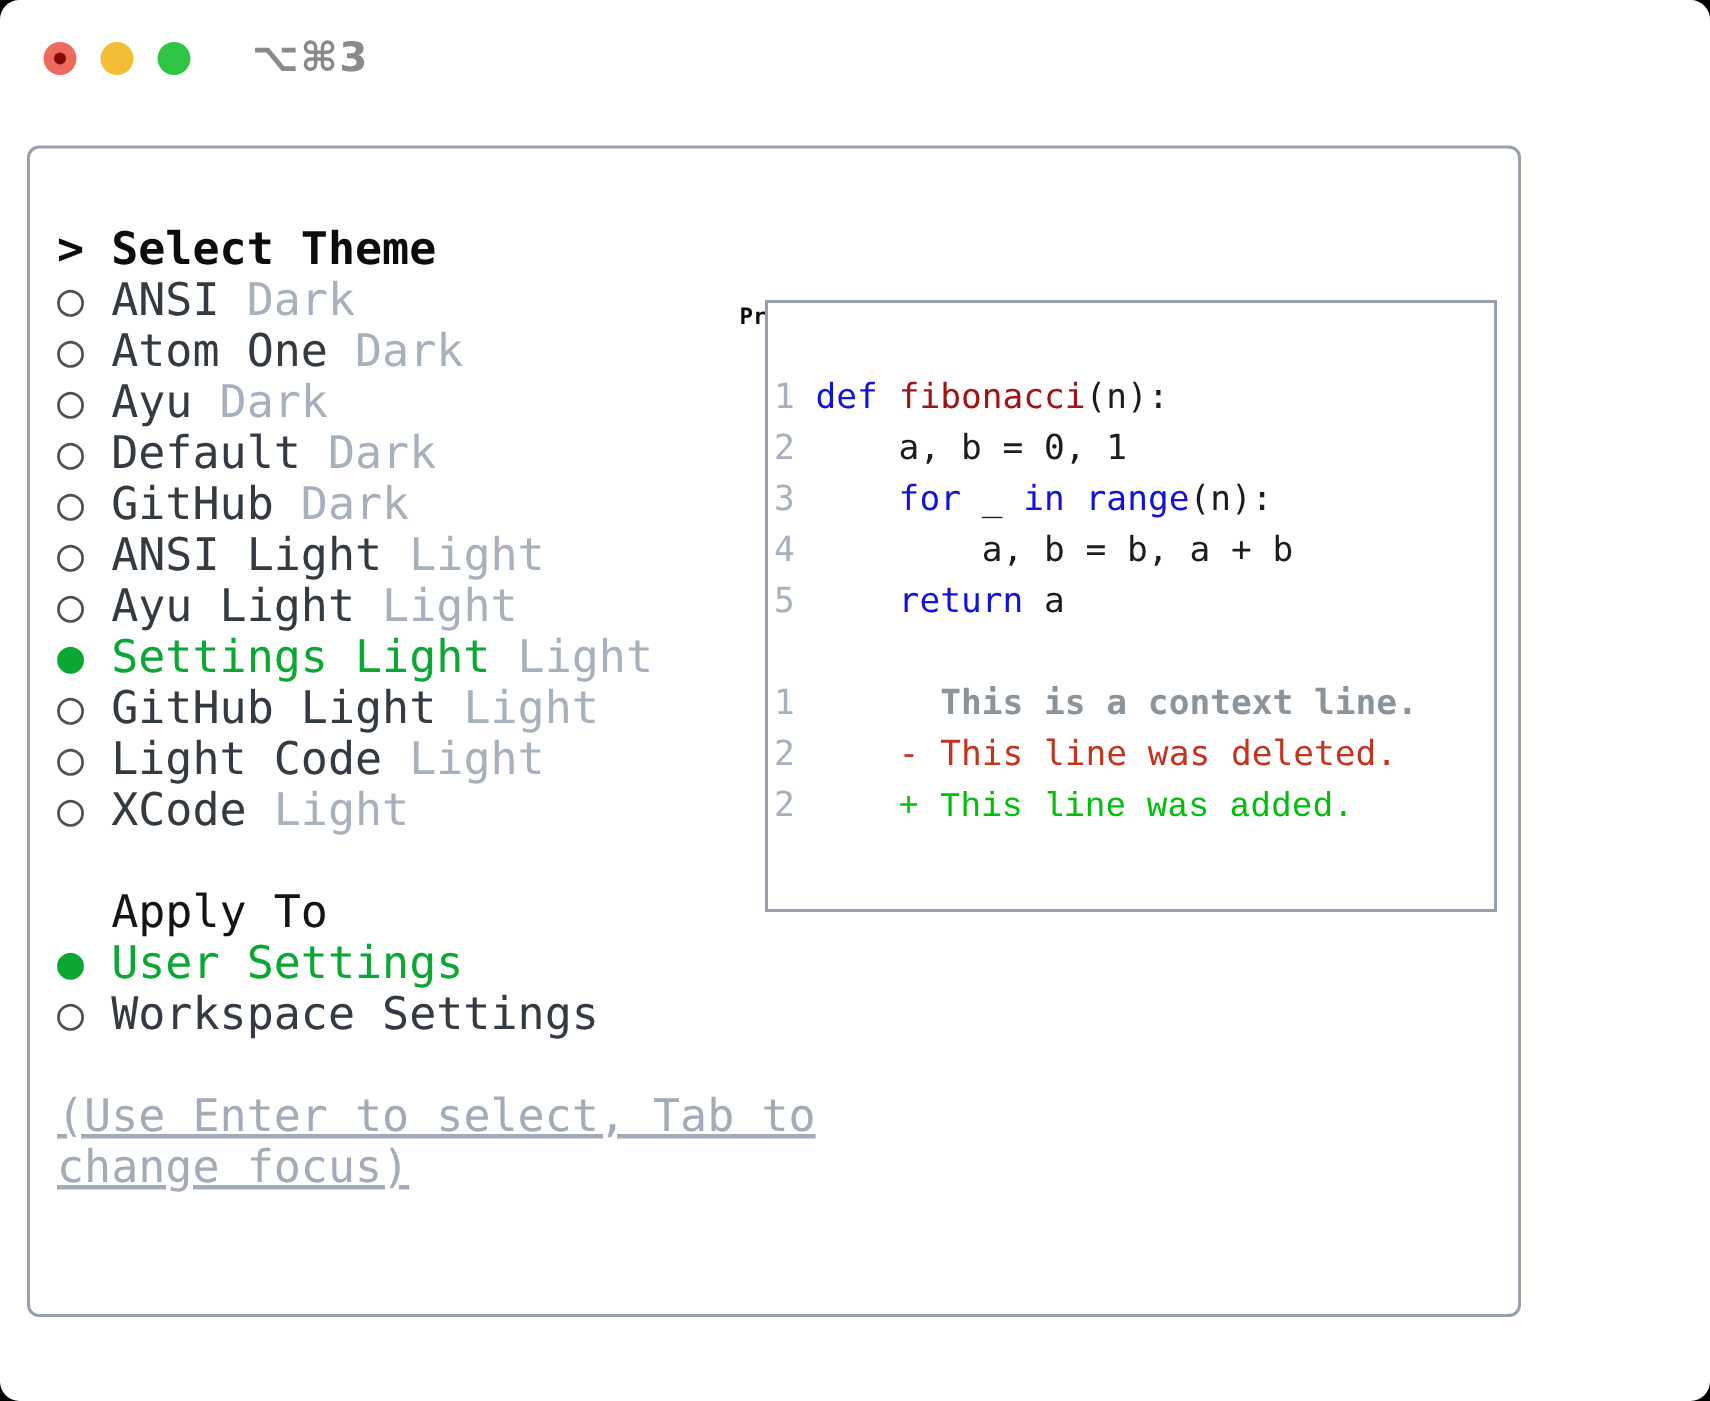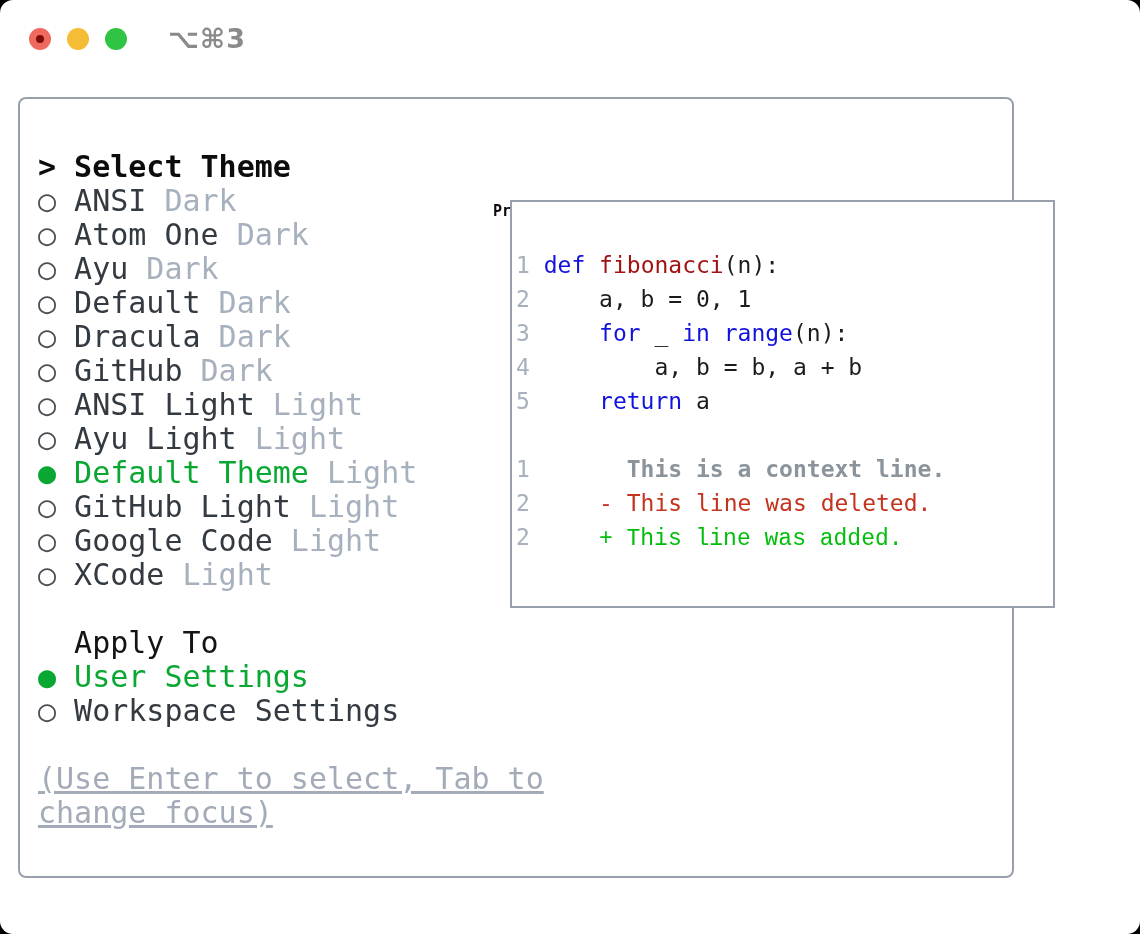--- a/index.html
+++ b/index.html
@@ -92,21 +92,21 @@
     line-height: 34px;
     font-weight: bold;
     color: #0c0c0c;
     white-space: pre;
     margin-top: 44px;
   }
   .preview-box {
     position: absolute;
     left: 490px;
     top: 101px;
-    width: 545px;
+    width: 488px;
     height: 408px;
     box-sizing: border-box;
     border: 2px solid var(--panel-border-gray);
     background: #ffffff;
     padding: 46px 0 0 4px;
     overflow: hidden;
   }
   .code-line {
     white-space: pre;
     font-size: 23px;
@@ -135,27 +135,26 @@
 
   <div class="panel">
 
     <div class="col-left">
       <div class="row"><span class="marker">&gt;</span><span class="hdr">Select Theme</span></div>
       <div id="theme-list">
           <div class="row"><span class="radio">○</span><span class="tname">ANSI</span><span class="ttag"> Dark</span></div>
           <div class="row"><span class="radio">○</span><span class="tname">Atom One</span><span class="ttag"> Dark</span></div>
           <div class="row"><span class="radio">○</span><span class="tname">Ayu</span><span class="ttag"> Dark</span></div>
           <div class="row"><span class="radio">○</span><span class="tname">Default</span><span class="ttag"> Dark</span></div>
-          <div class="row"><span class="radio">○</span><span class="tname">Dracula</span><span class="ttag"> Dark</span></div>
           <div class="row"><span class="radio">○</span><span class="tname">GitHub</span><span class="ttag"> Dark</span></div>
           <div class="row"><span class="radio">○</span><span class="tname">ANSI Light</span><span class="ttag"> Light</span></div>
           <div class="row"><span class="radio">○</span><span class="tname">Ayu Light</span><span class="ttag"> Light</span></div>
-          <div class="row"><span class="radio sel">●</span><span class="tname sel">Default Theme</span><span class="ttag"> Light</span></div>
+          <div class="row"><span class="radio sel">●</span><span class="tname sel">Settings Light</span><span class="ttag"> Light</span></div>
           <div class="row"><span class="radio">○</span><span class="tname">GitHub Light</span><span class="ttag"> Light</span></div>
-          <div class="row"><span class="radio">○</span><span class="tname">Google Code</span><span class="ttag"> Light</span></div>
+          <div class="row"><span class="radio">○</span><span class="tname">Light Code</span><span class="ttag"> Light</span></div>
           <div class="row"><span class="radio">○</span><span class="tname">XCode</span><span class="ttag"> Light</span></div>
         </div>
       <div class="row"></div>
       <div class="row"><span class="indent"></span><span class="apply-hdr">Apply To</span></div>
       <div id="apply-list">
           <div class="row"><span class="radio sel">●</span><span class="tname sel">User Settings</span></div>
           <div class="row"><span class="radio">○</span><span class="tname">Workspace Settings</span></div>
         </div>
       <div class="row"></div>
       <div id="help-lines">

